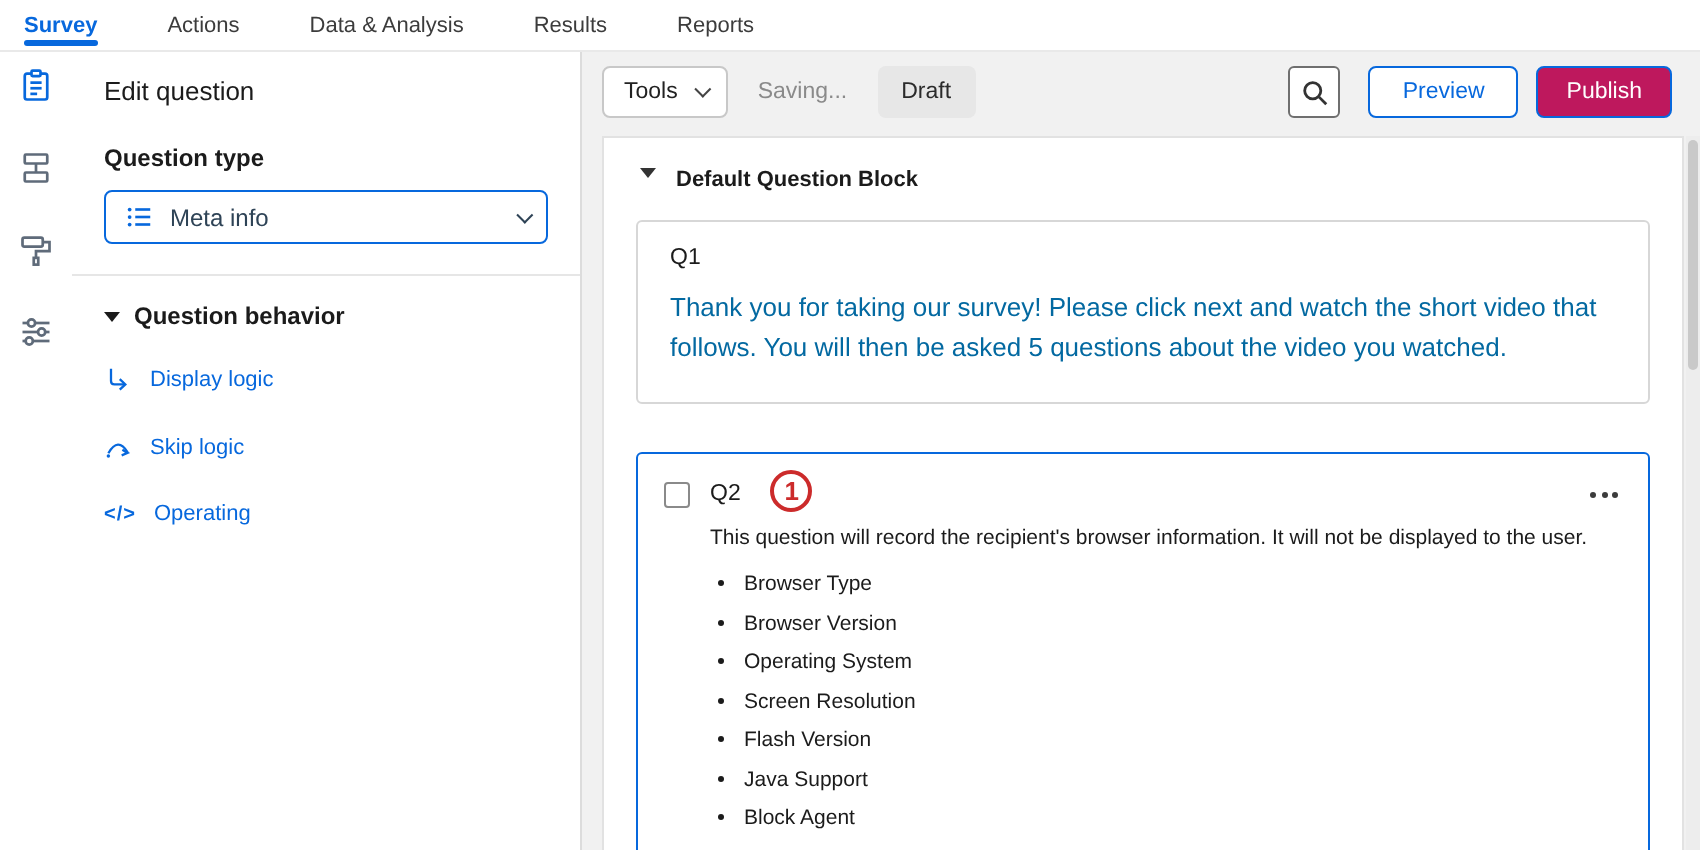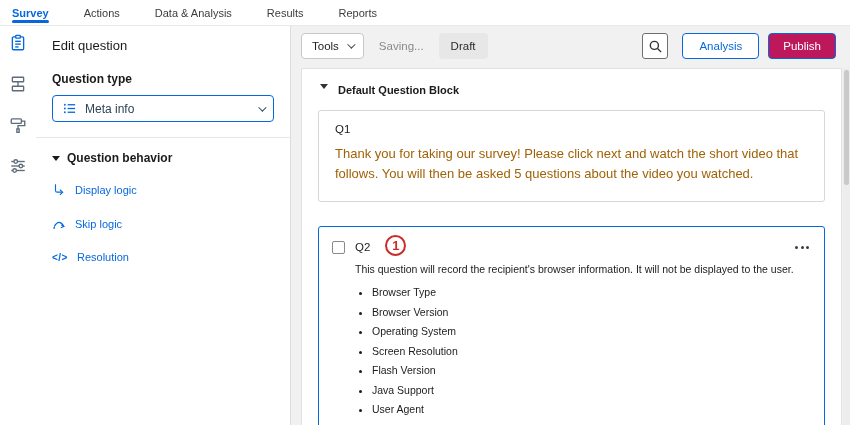--- a/index.html
+++ b/index.html
@@ -51,21 +51,21 @@
   .btn-search svg { width:15px; height:15px; }
   .btn-preview { height:26px; background:#fff; border:1px solid #0768dd; color:#0768dd; border-radius:4px; padding:0 16px; font-size:11.5px; margin-right:9px; }
   .btn-publish { height:26px; background:#be185d; border:1px solid #0768dd; color:#fff; border-radius:4px; padding:0 14px; font-size:11.5px; }
 
   .canvas { position:absolute; top:42px; left:10px; right:8px; bottom:0; background:#fff; border:1px solid #e2e2e2; border-bottom:none; overflow:hidden; }
   .block-header { display:flex; align-items:flex-start; gap:10px; padding:15px 18px 9px 18px; font-size:11px; font-weight:700; color:#1b1b1b; cursor:pointer; }
   .block-header .tri { border-top-color:#333; }
 
   .qcard { margin:5px 16px 0 16px; border:1px solid #d7d7d7; border-radius:3px; padding:12px 16px 17px 16px; background:#fff; cursor:pointer; }
   .qcard .qid { font-size:11.5px; color:#1b1b1b; margin-bottom:9px; }
-  .qcard .qtext { font-size:13px; line-height:1.55; color:#a16207; max-width:492px; }
+  .qcard .qtext { font-size:13px; line-height:1.55; color:#0369a1; max-width:492px; }
   .qcard.selected { margin-top:24px; border:1px solid #0768dd; height:260px; padding:11px 13px; }
 
   .qrow { display:flex; align-items:center; gap:10px; }
   .checkbox { width:13px; height:13px; border:1px solid #8a8a8a; border-radius:2px; background:#fff; cursor:pointer; flex:0 0 13px; }
   .qrow .qid { margin-bottom:0; }
   .annotation { width:21px; height:21px; border:2px solid #cc2b2b; border-radius:50%; color:#cc2b2b; font-size:13px; font-weight:700; display:flex; align-items:center; justify-content:center; margin-left:5px; margin-top:-3px; }
   .more { margin-left:auto; display:flex; gap:2.5px; align-items:center; padding:4px 2px; cursor:pointer; }
   .more i { width:3px; height:3px; border-radius:50%; background:#3c3c3c; }
   .qdesc { font-size:10.5px; color:#1b1b1b; margin:7px 0 0 23px; }
   .qlist { margin:11px 0 0 27px; padding-left:13px; font-size:10.5px; color:#1b1b1b; }
@@ -163,41 +163,41 @@
         <svg viewBox="0 0 16 16" fill="none" stroke="#0768dd" stroke-width="1.3">
           <path d="M2.5 11 q5.5 -9.5 11 -0.5"></path>
           <path d="M10.5 9 l3 1.8 -3.4 1.4"></path>
           <circle cx="2.5" cy="12.5" r="1" fill="#0768dd" stroke="none"></circle>
         </svg>
         <span>Skip logic</span>
       </div>
 
       <div class="behavior-item">
         <span class="js-glyph">&lt;/&gt;</span>
-        <span>Resolution</span>
+        <span>Operating</span>
       </div>
     </aside>
 
     <main class="main">
 
       <div class="toolbar">
         <button class="btn btn-tools">
           <span>Tools</span>
           <span class="chev"></span>
         </button>
         <span class="saving">Saving...</span>
         <button class="btn btn-draft">Draft</button>
         <span class="tb-spacer"></span>
         <button class="btn btn-search">
           <svg viewBox="0 0 16 16" fill="none" stroke="#333" stroke-width="1.5">
             <circle cx="6.8" cy="6.8" r="4.3"></circle>
             <line x1="10.2" y1="10.2" x2="14" y2="14"></line>
           </svg>
         </button>
-        <button class="btn btn-preview">Analysis</button>
+        <button class="btn btn-preview">Preview</button>
         <button class="btn btn-publish">Publish</button>
       </div>
 
       <div class="canvas">
         <div class="block-header">
           <span class="tri"></span>
           <span>Default Question Block</span>
         </div>
 
         <section class="qcard">
@@ -217,21 +217,21 @@
               </span>
           </div>
           <p class="qdesc">This question will record the recipient's browser information. It will not be displayed to the user.</p>
           <ul class="qlist">
             <li>Browser Type</li>
             <li>Browser Version</li>
             <li>Operating System</li>
             <li>Screen Resolution</li>
             <li>Flash Version</li>
             <li>Java Support</li>
-            <li>User Agent</li>
+            <li>Block Agent</li>
           </ul>
         </section>
       </div>
 
       <div class="scrollbar">
         <div class="thumb"></div>
       </div>
     </main>
 
   </div>

